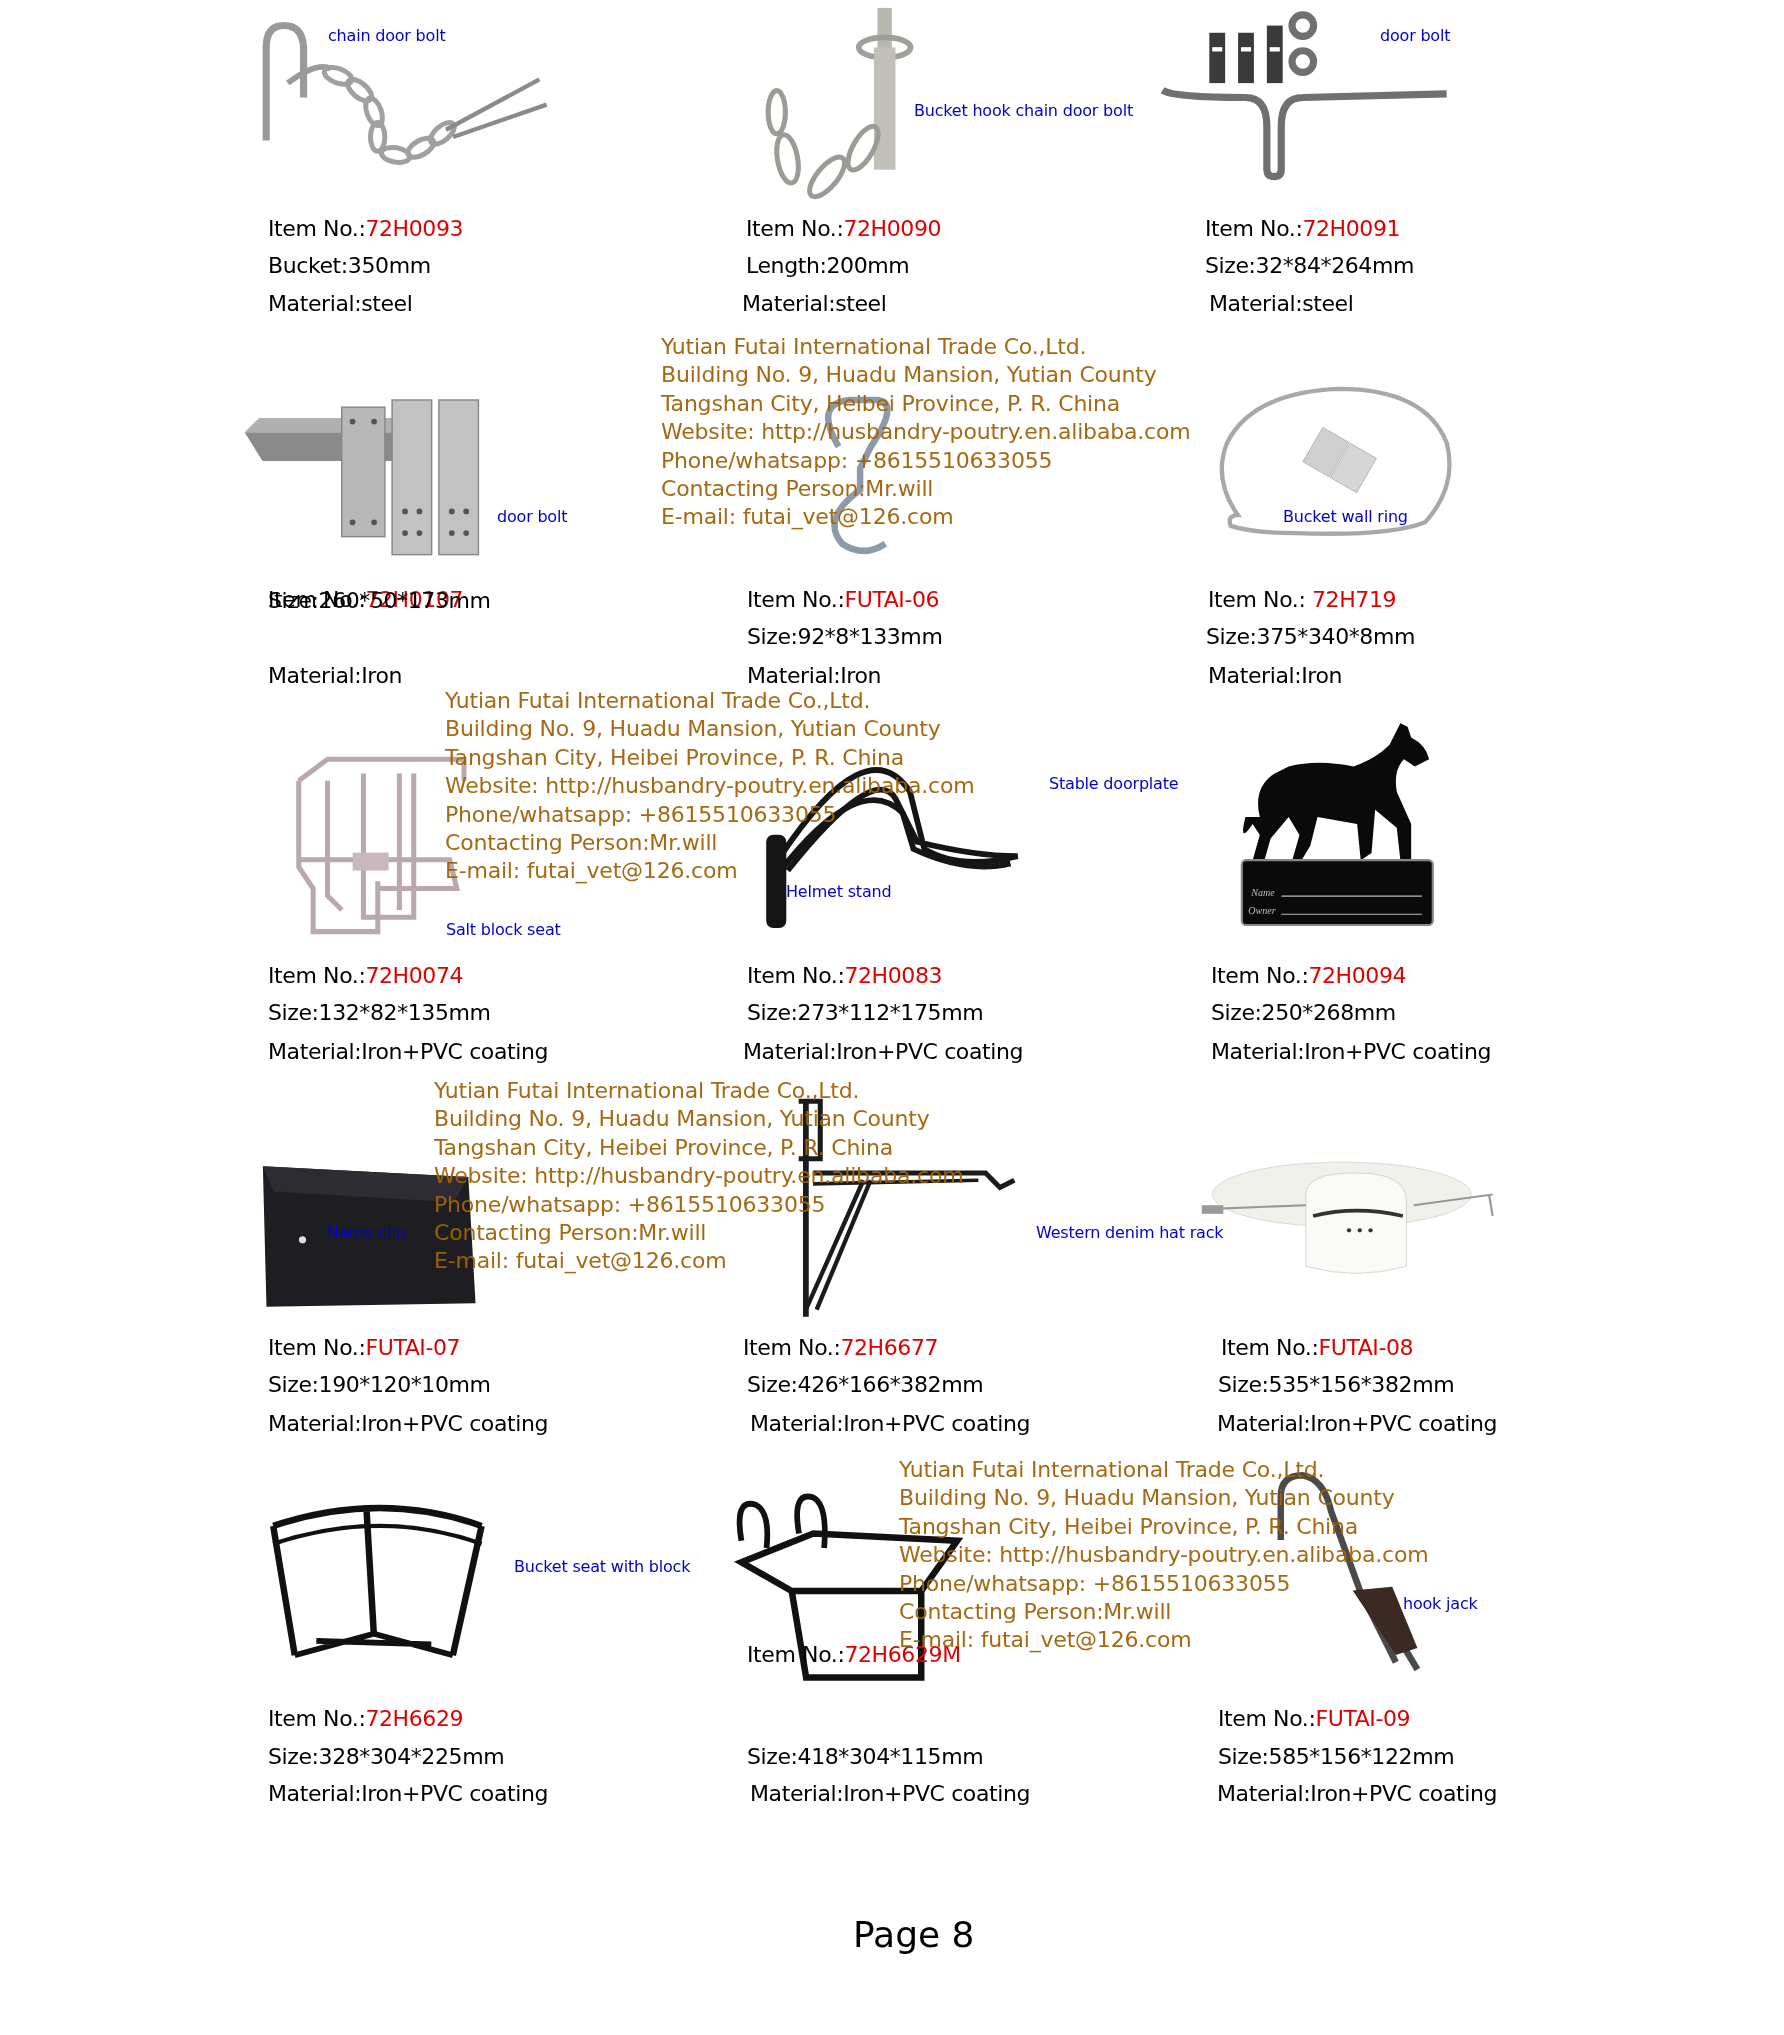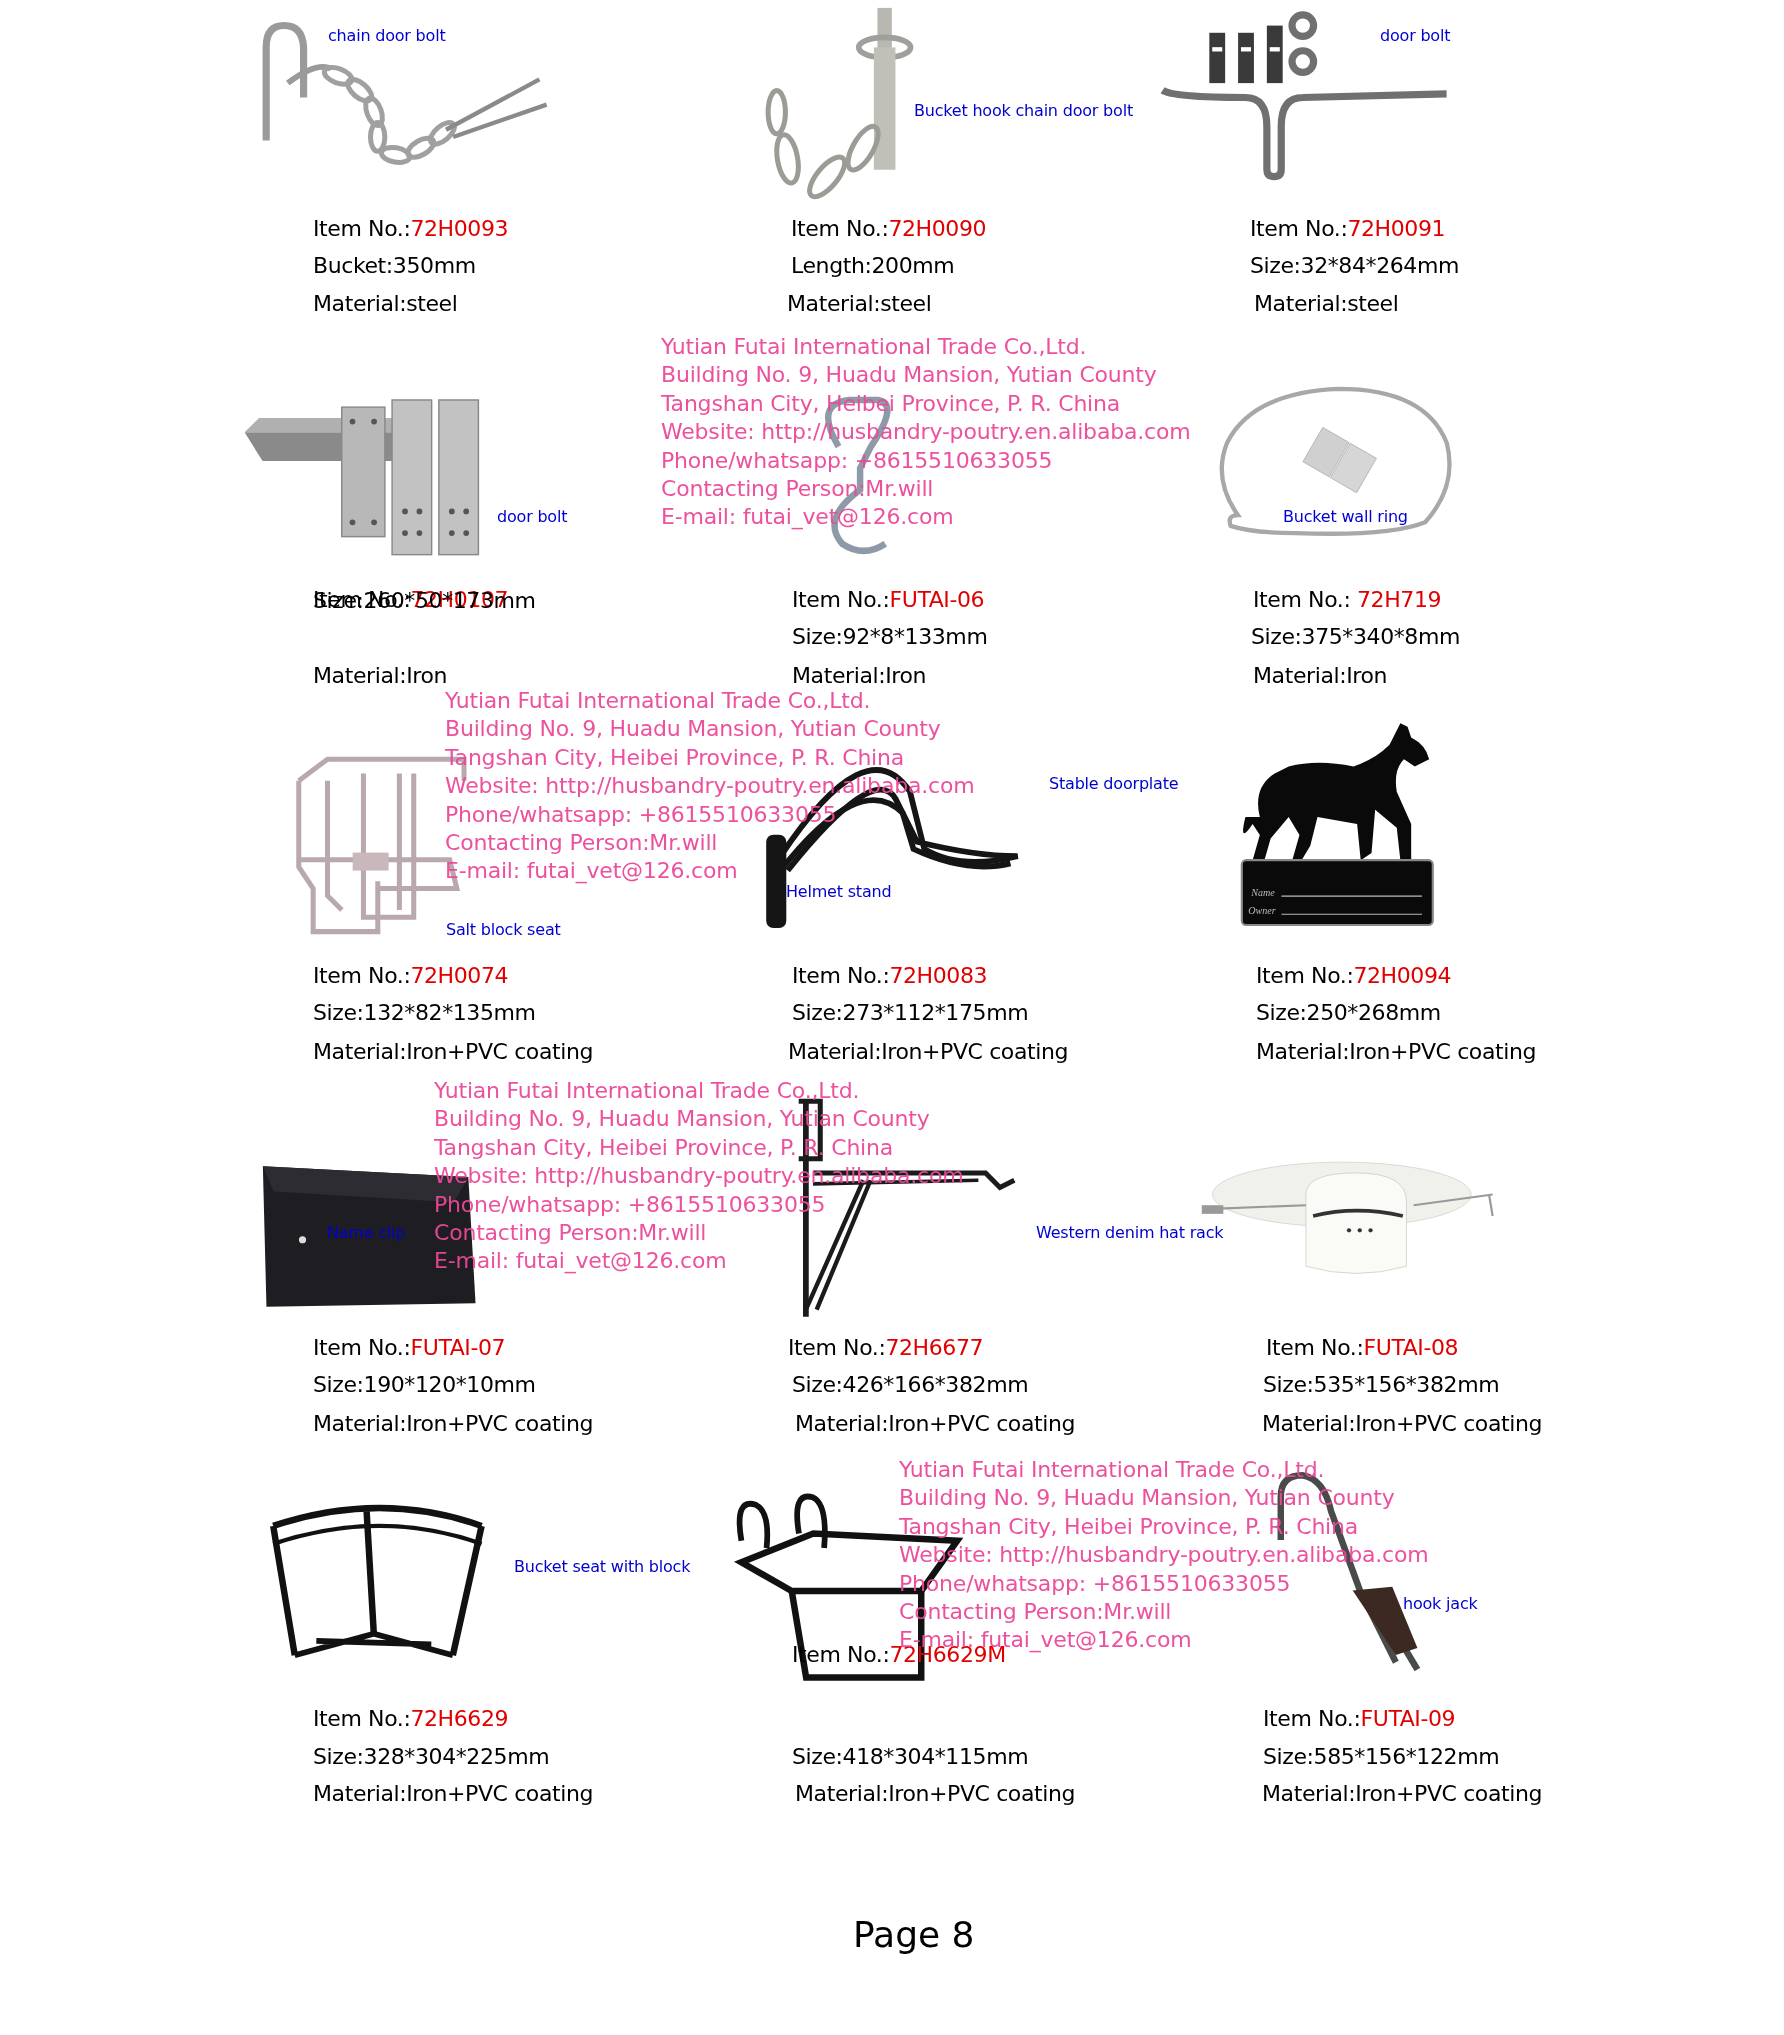--- a/index.html
+++ b/index.html
@@ -1,21 +1,21 @@
 <!DOCTYPE html>
 <html style="font-size:11.5px"><head>
 <meta charset="utf-8">
 <style>
   html, body { margin:0; padding:0; background:#ffffff; }
   body { width:1785px; height:2035px; position:relative; overflow:hidden;
          font-family:"DejaVu Sans", "Liberation Sans", sans-serif; }
-  .spec { position:absolute; font-size:22px; color:#000; white-space:nowrap; letter-spacing:-0.4px;margin-left:45px; }
+  .spec { position:absolute; font-size:22px; color:#000; white-space:nowrap; letter-spacing:-0.4px; }
   .spec .code { color:#e00000; }
   .label { position:absolute; font-size:16px; color:#0000d0; white-space:nowrap; letter-spacing:-0.2px; }
-  .wm { position:absolute; font-size:22px; color:#ec4899; line-height:28.4px; white-space:nowrap; opacity:0.95; z-index:5; letter-spacing:-0.2px; }
+  .wm { position:absolute; font-size:22px; color:#a16207; line-height:28.4px; white-space:nowrap; opacity:0.95; z-index:5; letter-spacing:-0.2px; }
   .wm div { height:28.4px; }
   .img { position:absolute; }
   .footer { position:absolute; font-size:36px; color:#000; white-space:nowrap; }
 </style>
 </head>
 <body>
 
 <svg class="img" style="left:259px;top:18px" width="302" height="166" viewBox="0 0 420 230">
   <path d="M10 170 L10 40 Q10 10 35 10 Q60 10 62 40 L62 110" stroke="#9a9a9a" stroke-width="10" fill="none"></path>
   <path d="M40 90 Q80 60 100 70" stroke="#9a9a9a" stroke-width="8" fill="none"></path>

